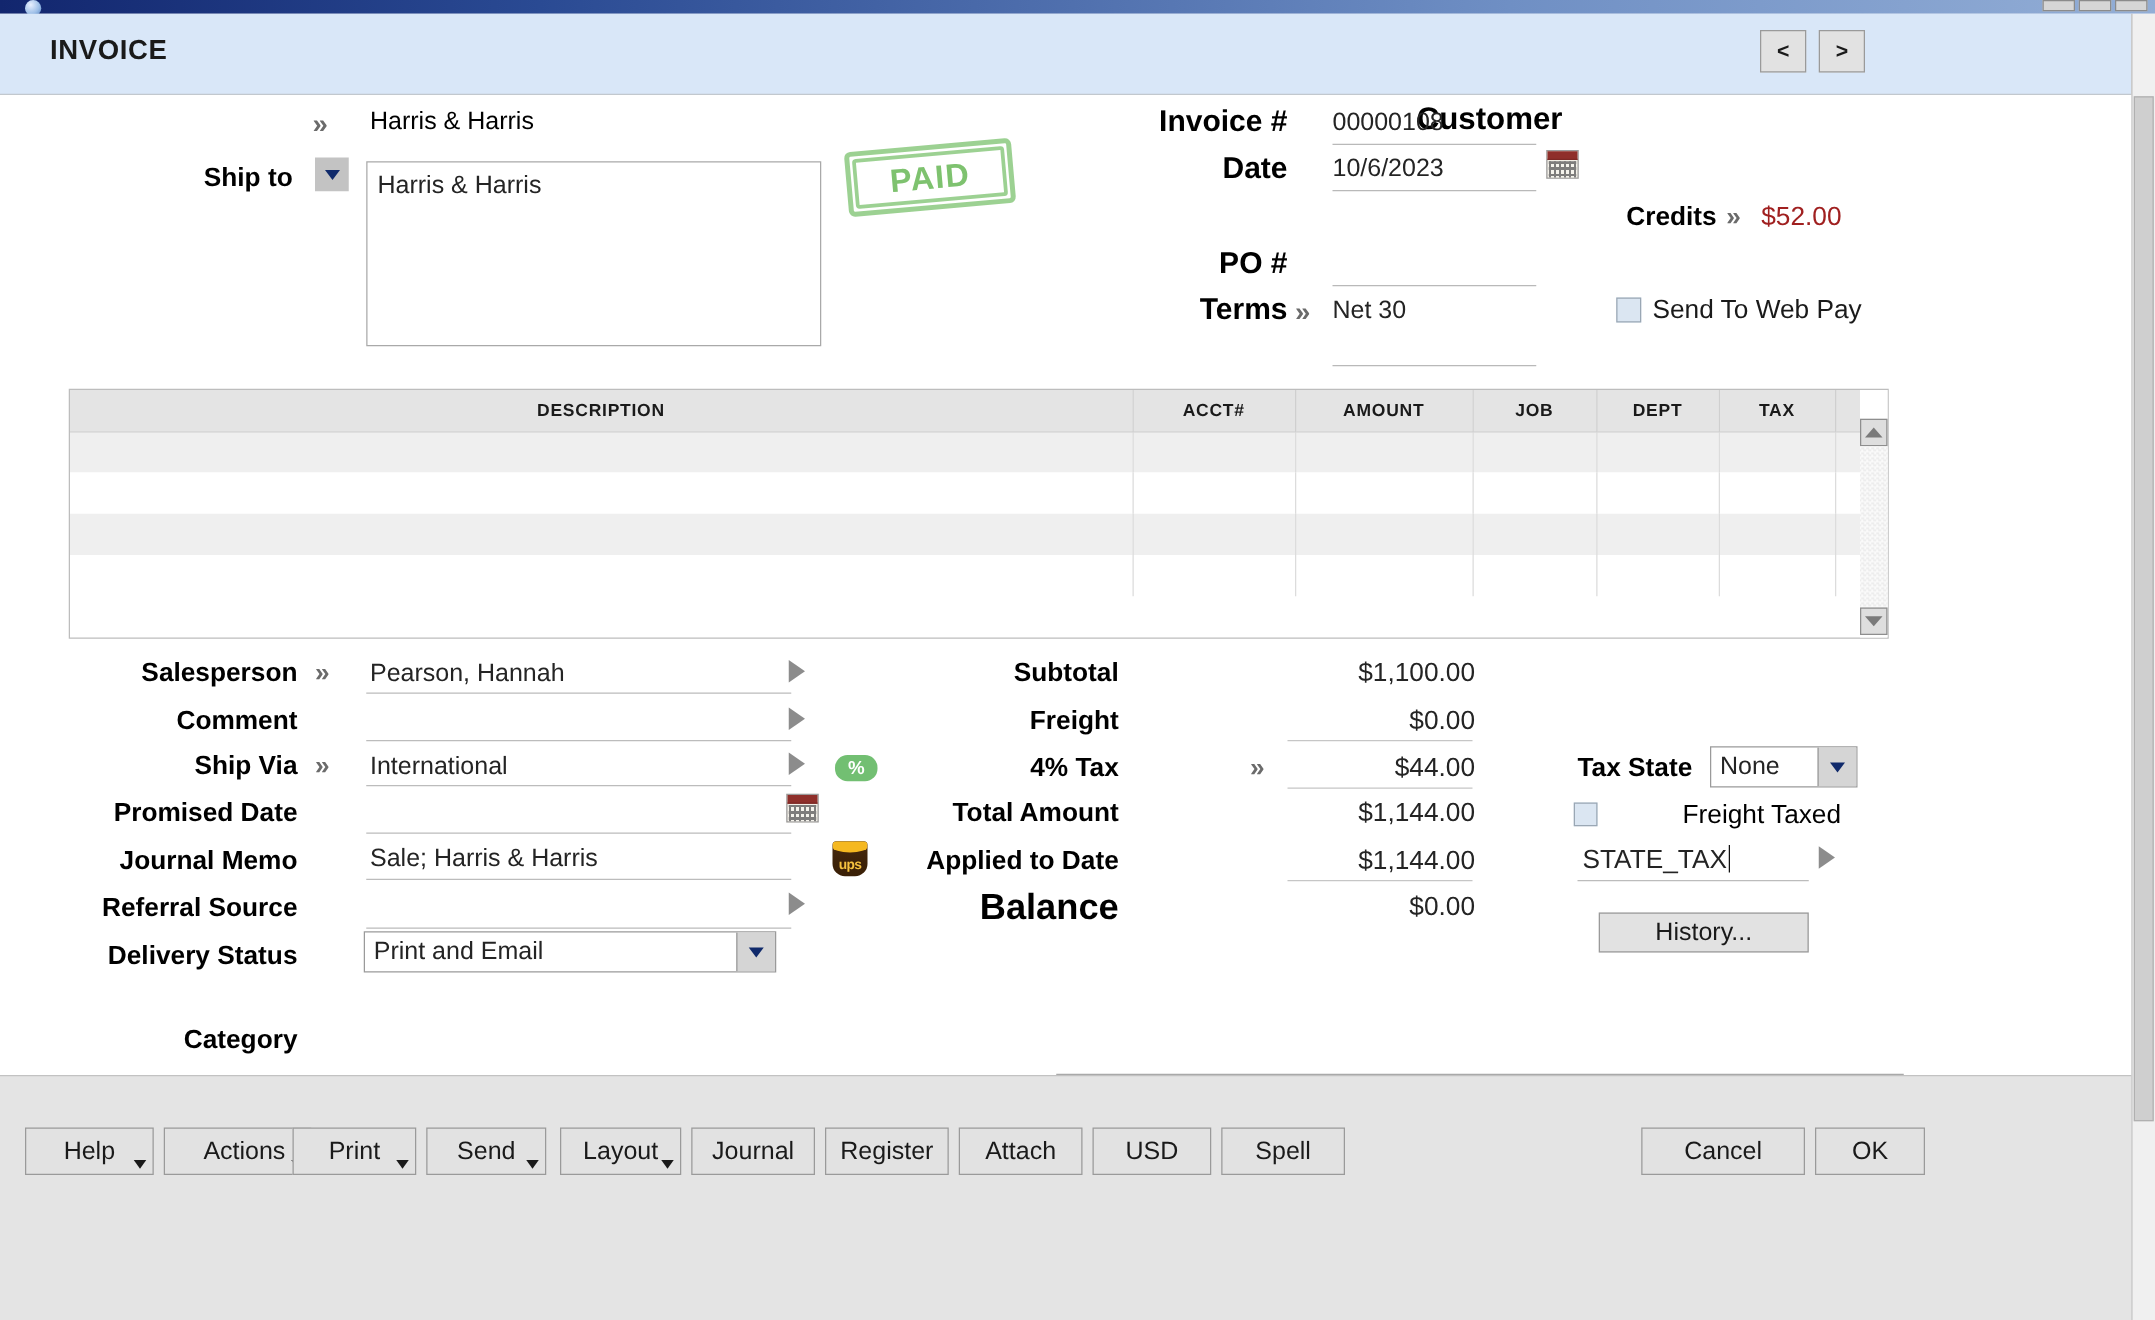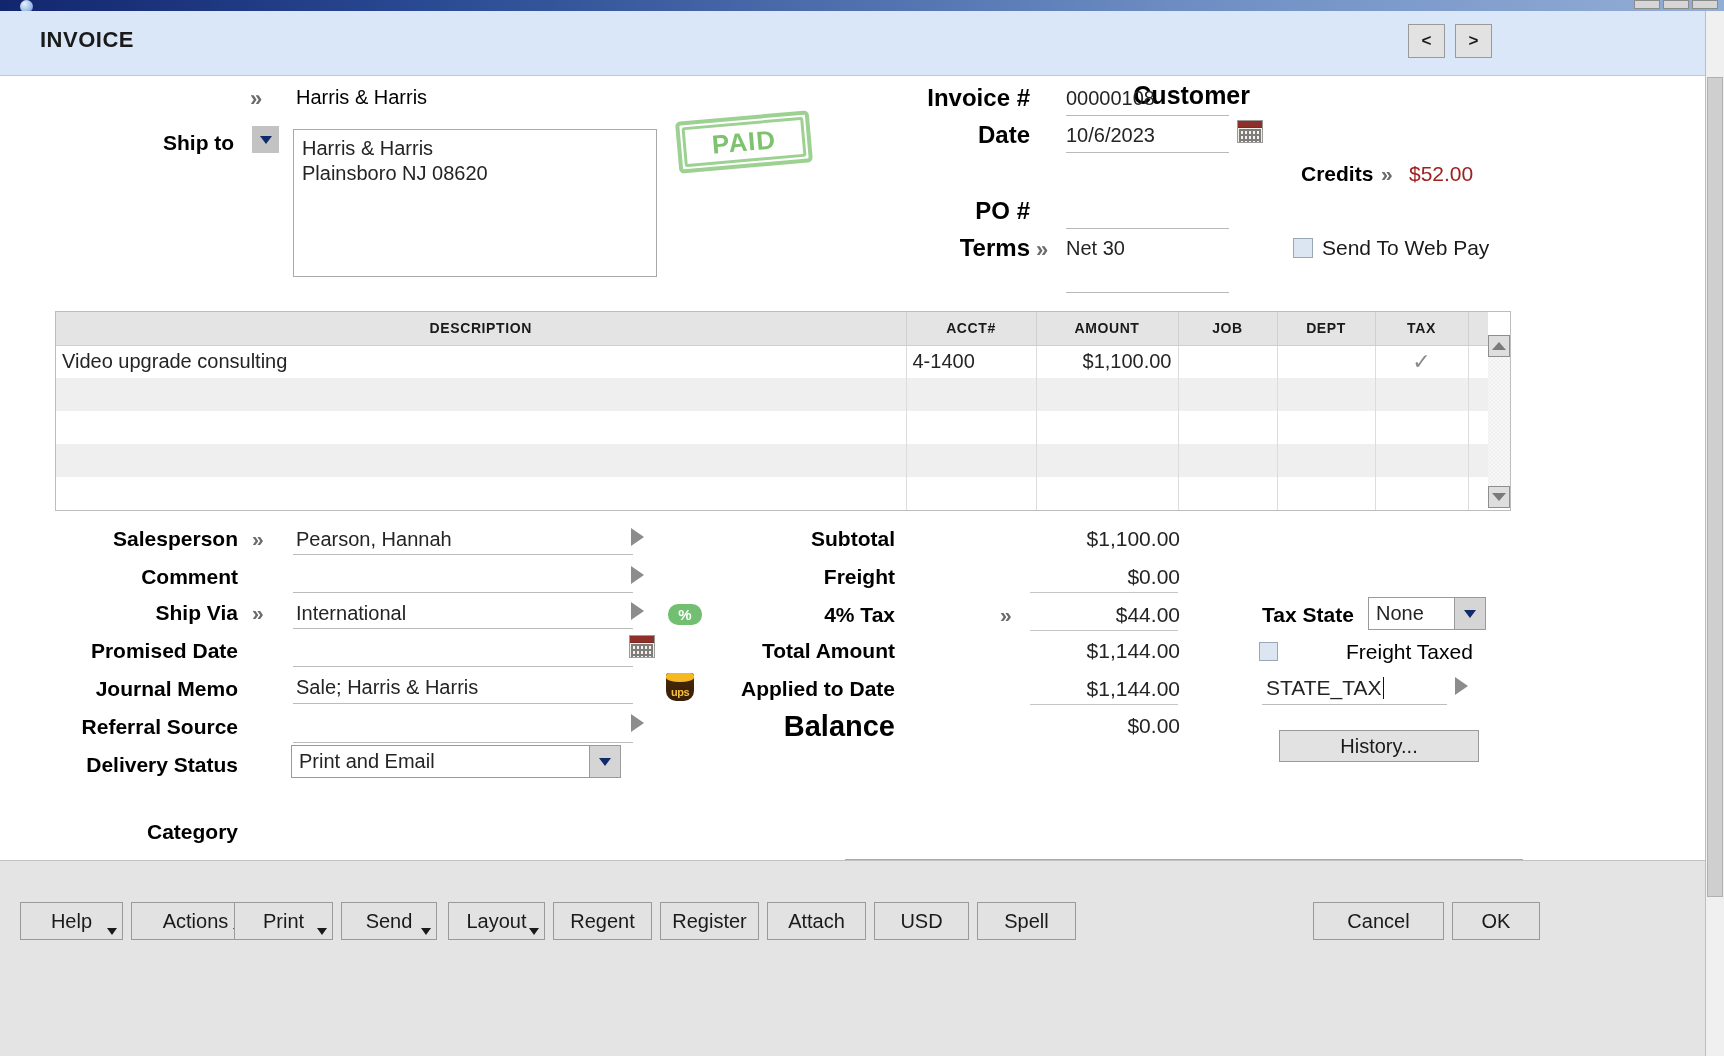--- a/index.html
+++ b/index.html
@@ -208,21 +208,21 @@
   .taxstate-lbl { position:absolute; left:1262px; top:527px; font-size:21px; font-weight:bold; }
   .freight-box {
     position:absolute; left:1259px; top:566px; width:19px; height:19px;
     background:#dbe6f2; border:1px solid #9aa7b4; cursor:pointer;
   }
   .freight-lbl { position:absolute; left:1346px; top:564px; font-size:21px; }
   .statetax-val { position:absolute; left:1266px; top:600px; font-size:21px; color:#242424; }
   .statetax-line { position:absolute; left:1262px; top:628px; width:185px; border-bottom:1px solid #bcbcbc; height:1px; }
   .caret { display:inline-block; width:1px; height:22px; background:#111; vertical-align:-4px; margin-left:1px; }
   .history-btn {
-    position:absolute; left:1279px; top:654px; width:200px; height:32px;
+    position:absolute; left:1279px; top:654px; width:168px; height:32px;
     background:#e2e2e2; border:1px solid #9a9a9a; font-size:20px; color:#1a1a1a;
     display:flex; align-items:center; justify-content:center; cursor:pointer;
   }
 
   
   .notes {
     position:absolute; left:845px; top:783px; width:678px; height:55px;
     border:1px solid #a9a9a9; background:#fff; padding:6px 8px;
     font-size:20px; color:#767676;
   }
@@ -274,21 +274,20 @@
     <div class="customer-lbl">Customer</div>
     <div class="customer-chev">»</div>
     <div class="customer-val">Harris &amp; Harris</div>
 
     <div class="shipto-lbl">Ship to</div>
     <div class="shipto-drop">
       <div class="tri-down-navy"></div>
     </div>
     <div class="address-box">
       <div>Harris &amp; Harris</div>
-      <div>Plainsboro NJ 08620</div>
     </div>
 
     <div class="paid-stamp">
       <div class="paid-outer"></div>
       <div class="paid-inner"></div>
       <div class="paid-text">PAID</div>
     </div>
 
     <div class="inv-lbl" style="left:830px; top:8px;">Invoice #</div>
     <div class="inv-val" style="left:1066px; top:11px;">00000108</div>
@@ -334,29 +333,20 @@
             <th>DESCRIPTION</th>
             <th>ACCT#</th>
             <th>AMOUNT</th>
             <th>JOB</th>
             <th>DEPT</th>
             <th>TAX</th>
             <th></th>
           </tr>
         </thead>
         <tbody>
-          <tr class="odd">
-            <td class="c-desc">Video upgrade consulting</td>
-            <td class="c-acct">4-1400</td>
-            <td class="c-amt">$1,100.00</td>
-            <td class="c-desc"></td>
-            <td class="c-desc"></td>
-            <td class="c-tax"><span class="check">✓</span></td>
-            <td></td>
-          </tr>
           <tr class="even">
             <td class="c-desc"></td>
             <td class="c-acct"></td>
             <td class="c-amt"></td>
             <td class="c-desc"></td>
             <td class="c-desc"></td>
             <td class="c-tax"></td>
             <td></td>
           </tr>
           <tr class="odd">
@@ -503,21 +493,21 @@
       </div>
     <div class="tbtn" style="left:341px; width:96px;">
         <span>Send</span>
         <span class="mini-tri"></span>
       </div>
     <div class="tbtn" style="left:448px; width:97px;">
         <span>Layout</span>
         <span class="mini-tri"></span>
       </div>
     <div class="tbtn" style="left:553px; width:99px;">
-        <span>Regent</span>
+        <span>Journal</span>
       </div>
     <div class="tbtn" style="left:660px; width:99px;">
         <span>Register</span>
       </div>
     <div class="tbtn" style="left:767px; width:99px;">
         <span>Attach</span>
       </div>
     <div class="tbtn" style="left:874px; width:95px;">
         <span>USD</span>
       </div>

